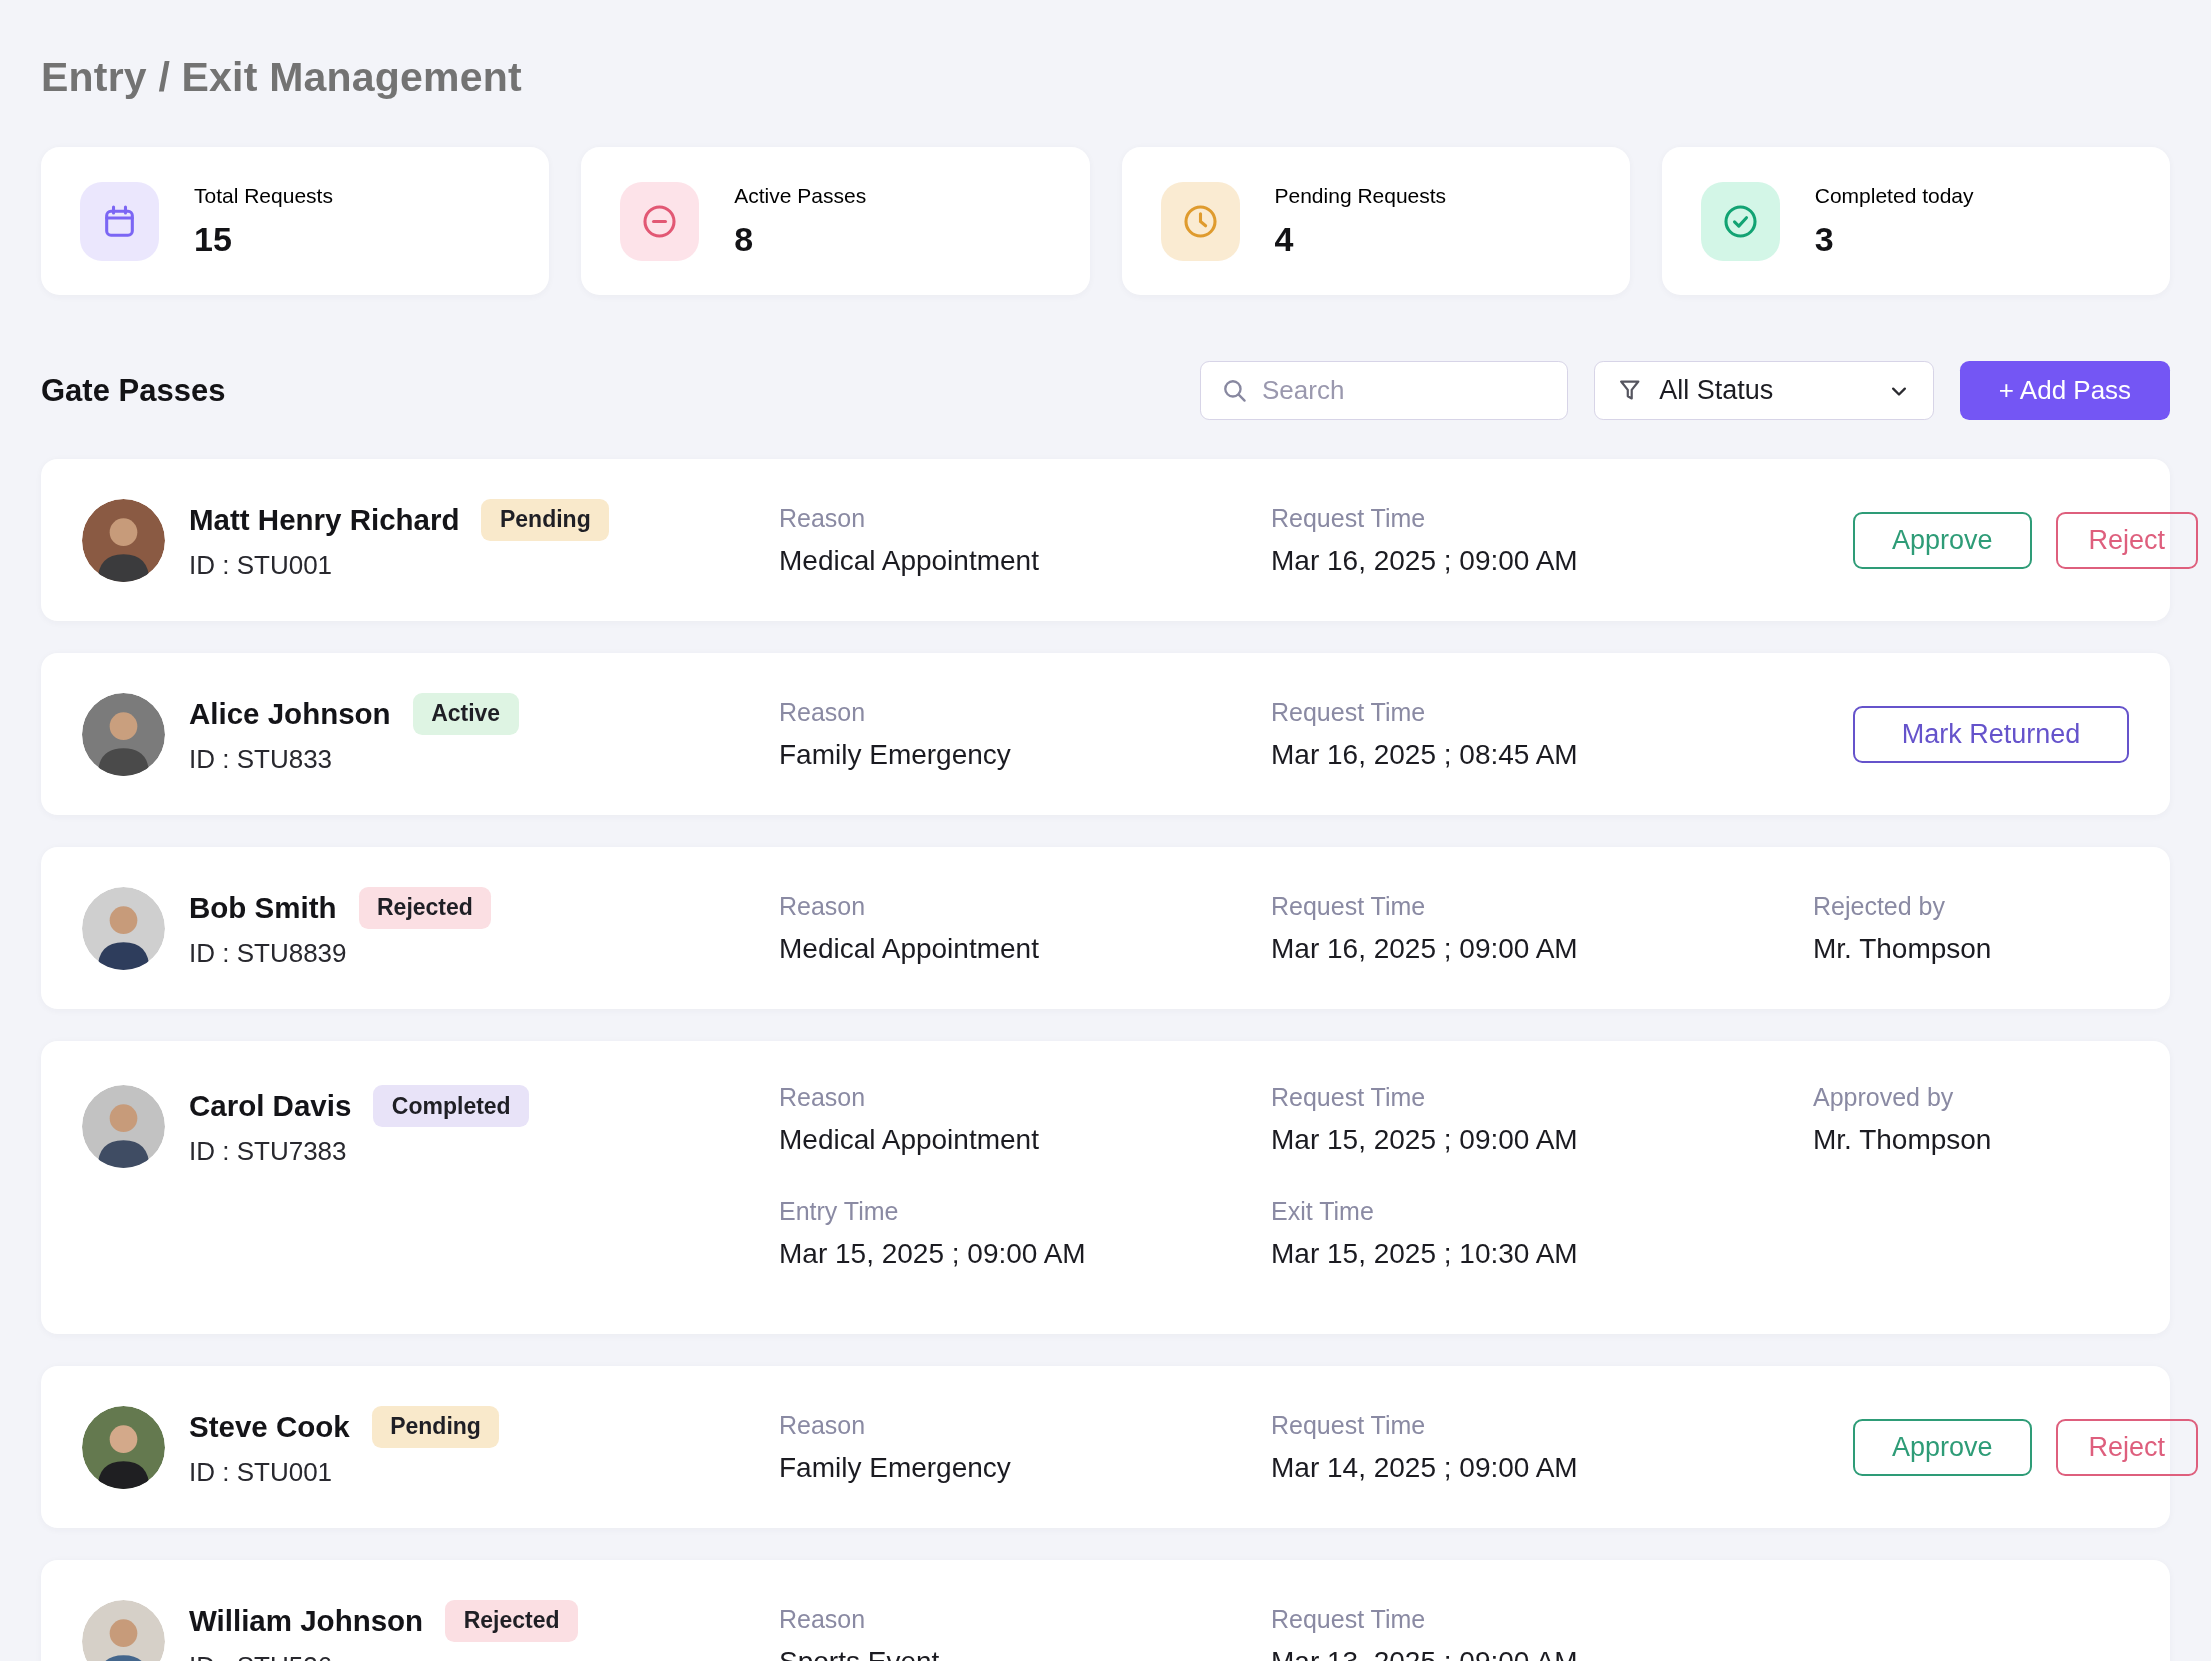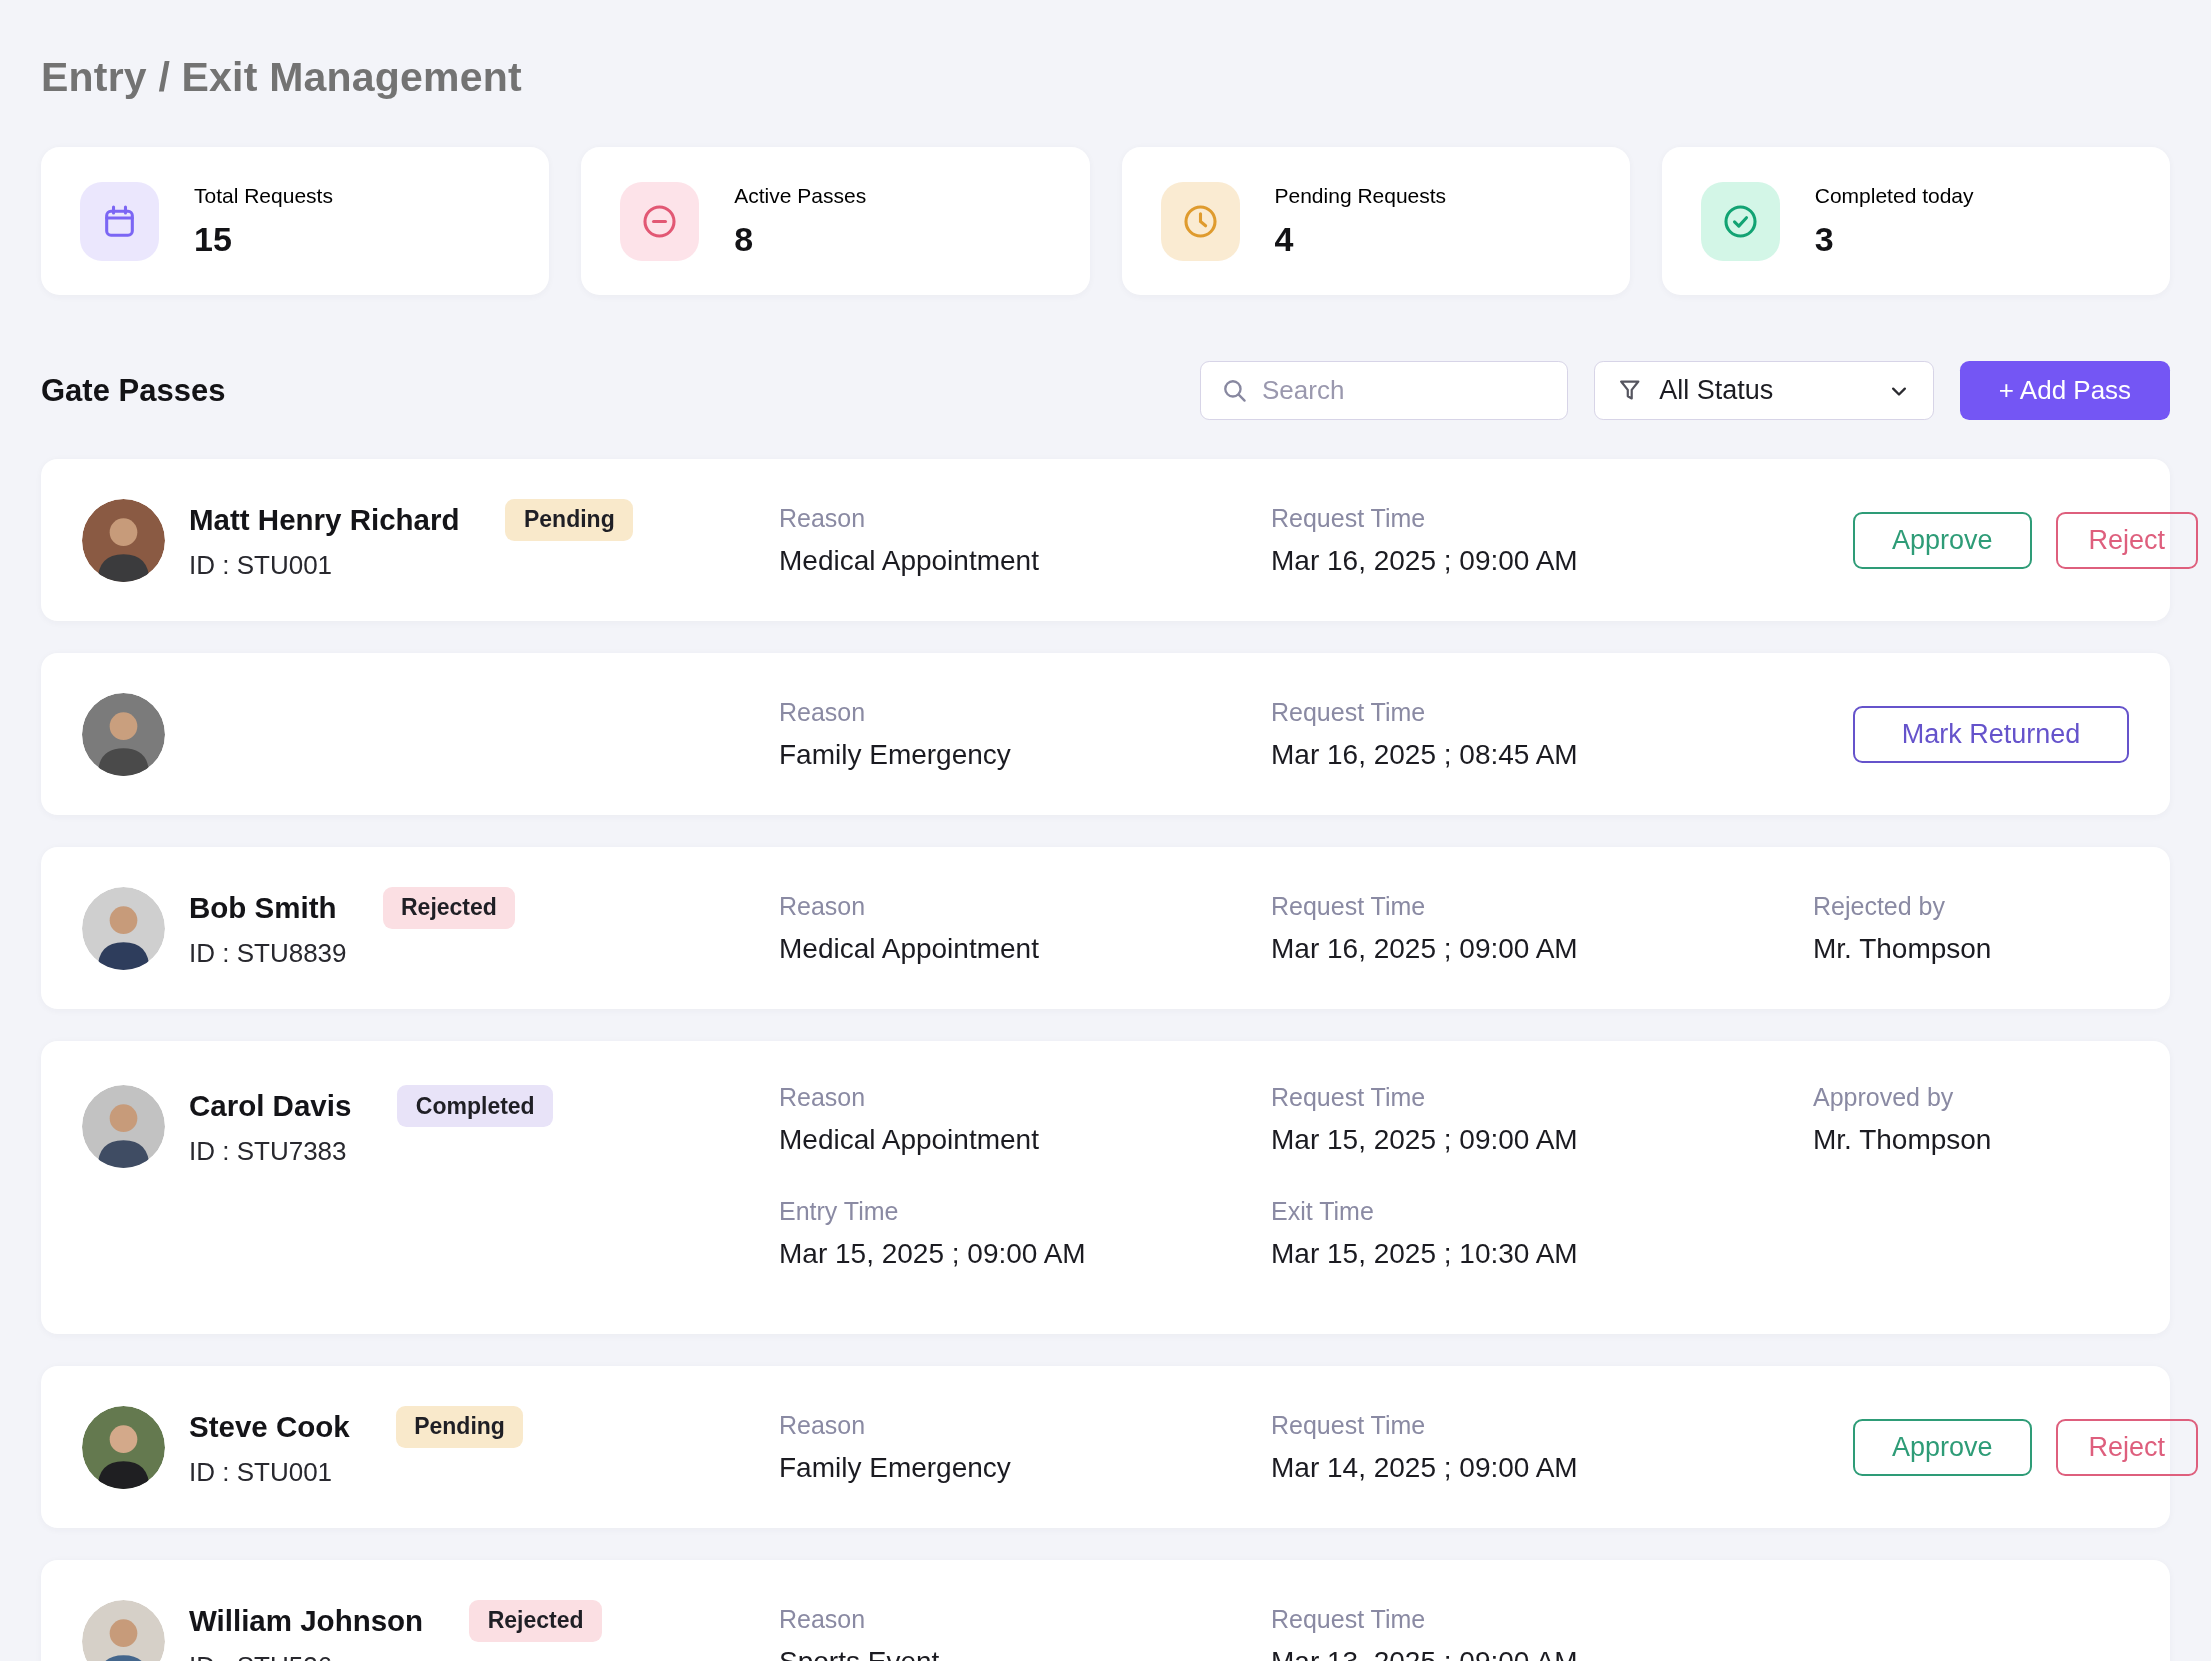--- a/index.html
+++ b/index.html
@@ -111,21 +111,21 @@
   .pass-card.tall {
     align-items:flex-start;
     min-height:293px;
     padding-top:42px;
     padding-bottom:42px;
   }
   .pass-card.tall .identity { margin-top:1.8px; }
 
   .identity { display:flex; align-items:center; gap:24px; }
   .avatar { width:83px; height:83px; border-radius:50%; overflow:hidden; flex:none; }
-  .name-row { display:flex; align-items:center;gap:24px; }
+  .name-row { display:flex; align-items:center; }
   .p-name { font-size:29.5px; font-weight:700; color:#141418; }
   .badge {
     margin-left:22px;
     font-size:23px;
     font-weight:600;
     color:#1F1F25;
     padding:7.4px 18.5px;
     border-radius:9.2px;
     white-space:nowrap;
   }
@@ -283,20 +283,27 @@
 
     <div class="pass-card">
       <div class="identity">
         <div class="avatar">
           <svg width="83" height="83" viewBox="0 0 90 90">
             <circle cx="45" cy="45" r="45" fill="#7B7B7B"></circle>
             <circle cx="45" cy="36" r="15" fill="#C99F7E"></circle>
             <path d="M17 90 Q17 60 45 60 Q73 60 73 90 Z" fill="#4A4A4A"></path>
           </svg>
         </div>
+        <div>
+          <div class="name-row">
+            <span class="p-name">Alice Johnson</span>
+            <span class="badge" style="background: rgb(222, 244, 227);">Active</span>
+          </div>
+          <div class="p-id">ID : STU833</div>
+        </div>
       </div>
       <div class="field">
         <div class="f-label">Reason</div>
         <div class="f-value">Family Emergency</div>
       </div>
       <div class="field">
         <div class="f-label">Request Time</div>
         <div class="f-value">Mar 16, 2025 ; 08:45 AM</div>
       </div>
       <div class="action-col">

